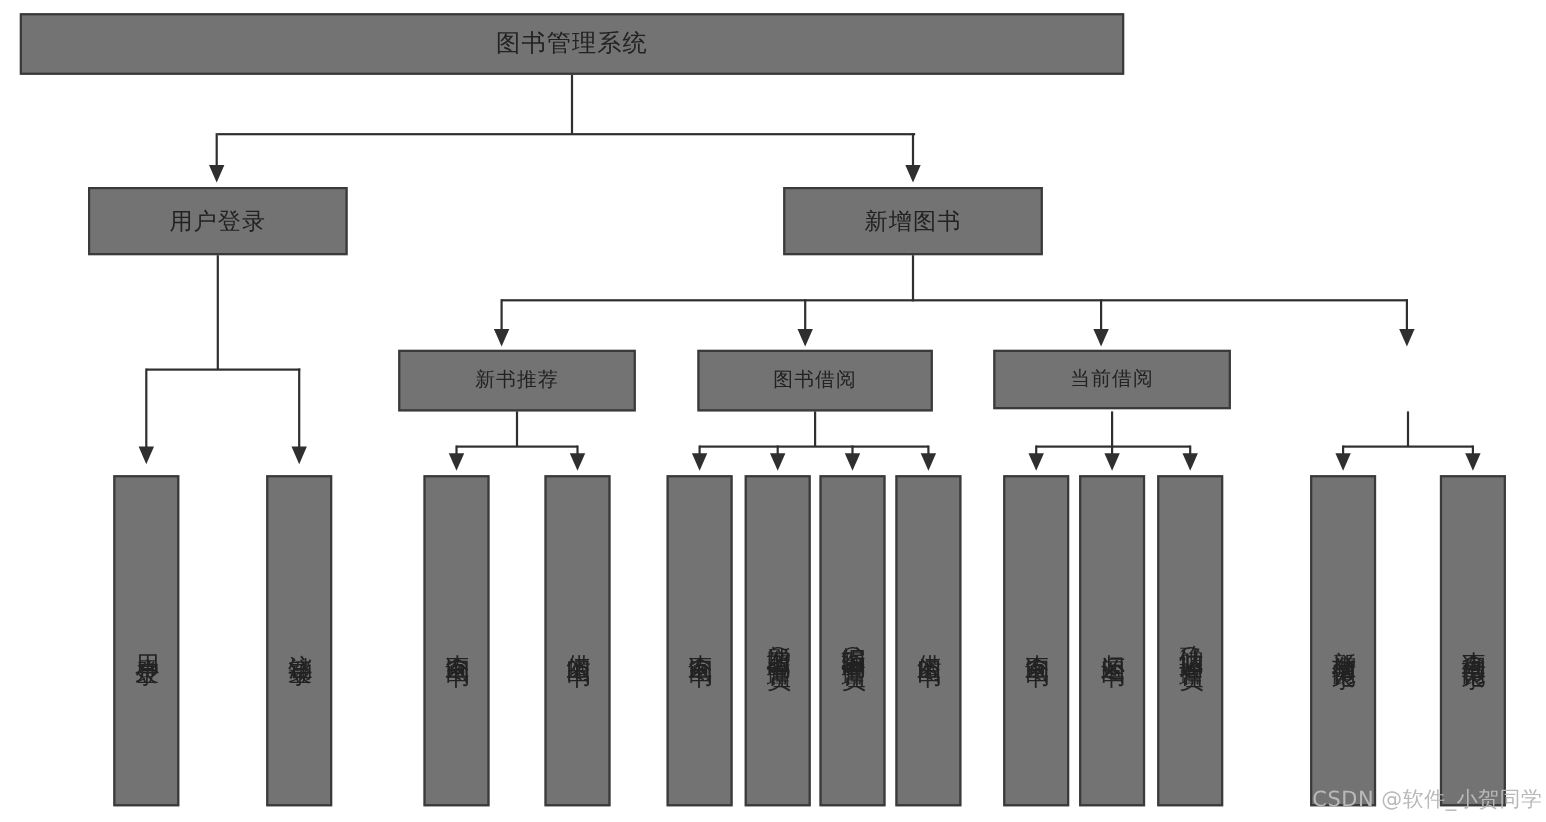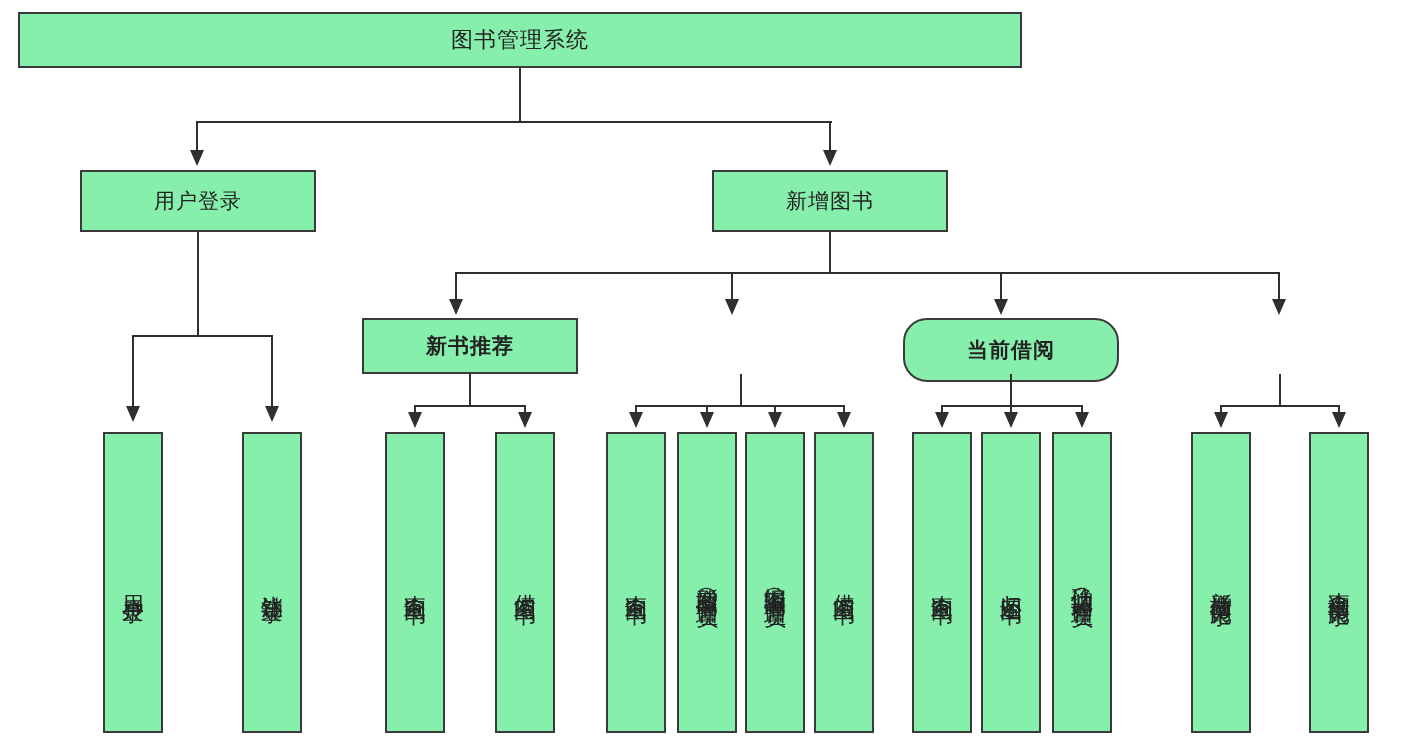--- a/index.html
+++ b/index.html
@@ -12,37 +12,37 @@
     position:relative;
     width:1405px;
     height:747px;
     background:#ffffff;
     overflow:hidden;
   }
   
   .node{
     position:absolute;
     box-sizing:border-box;
-    background:#86efac;
+    background:#737373;
     border:2px solid #3a3a3a;
     display:flex;
     align-items:center;
     justify-content:center;
     text-align:center;
   }
   .node .label{
     font-size:21px;
     line-height:1.25;
     letter-spacing:1px;
     color:#222;
     white-space:nowrap;
   }
   .node.root .label{font-size:22px;}
   .node.lvl2 .label{font-size:21px;}
-  .node.lvl3 .label{font-size:21px;font-weight:bold;}
+  .node.lvl3 .label{font-size:18px;}
 
   
   .node.leaf{
     border:2px solid #3a3a3a;
   }
   .node.leaf .label{
     writing-mode:vertical-rl;
     text-orientation:upright;
     font-size:22px;
     line-height:1.18;
@@ -117,21 +117,24 @@
   <div class="conn v" style="left:731px;top:272px;width:2px;height:28px;"></div>
   <div class="arrow" style="left:725px;top:299px;"></div>
   <div class="conn v" style="left:1000px;top:272px;width:2px;height:28px;"></div>
   <div class="arrow" style="left:994px;top:299px;"></div>
   <div class="conn v" style="left:1278px;top:272px;width:2px;height:28px;"></div>
   <div class="arrow" style="left:1272px;top:299px;"></div>
 
   <div class="node lvl3" style="left:362px;top:318px;width:216px;height:56px;">
     <span class="label">新书推荐</span>
   </div>
-  <div class="node lvl3" style="left:903px;top:318px;width:216px;height:64px;border-radius:24px;">
+  <div class="node lvl3" style="left:634px;top:318px;width:214px;height:56px;">
+    <span class="label">图书借阅</span>
+  </div>
+  <div class="node lvl3" style="left:903px;top:318px;width:216px;height:54px;">
     <span class="label">当前借阅</span>
   </div>
 
   <div class="conn v" style="left:469px;top:374px;width:2px;height:32px;"></div>
   <div class="conn h" style="left:415px;top:405px;width:110px;height:2px;"></div>
   <div class="conn v" style="left:414px;top:405px;width:2px;height:14px;"></div>
   <div class="arrow" style="left:408px;top:412px;"></div>
   <div class="conn v" style="left:524px;top:405px;width:2px;height:14px;"></div>
   <div class="arrow" style="left:518px;top:412px;"></div>
 
@@ -199,14 +202,15 @@
     <span class="label">确认归还（管理员）</span>
   </div>
 
   <div class="node leaf" style="left:1191px;top:432px;width:60px;height:301px;">
     <span class="label">新增借阅记录</span>
   </div>
   <div class="node leaf" style="left:1309px;top:432px;width:60px;height:301px;">
     <span class="label">查询借阅记录</span>
   </div>
 
+  <div id="watermark" style="left:1193px;top:714px;">CSDN @软件_小贺同学</div>
 
 </div>
 
 </body></html>

